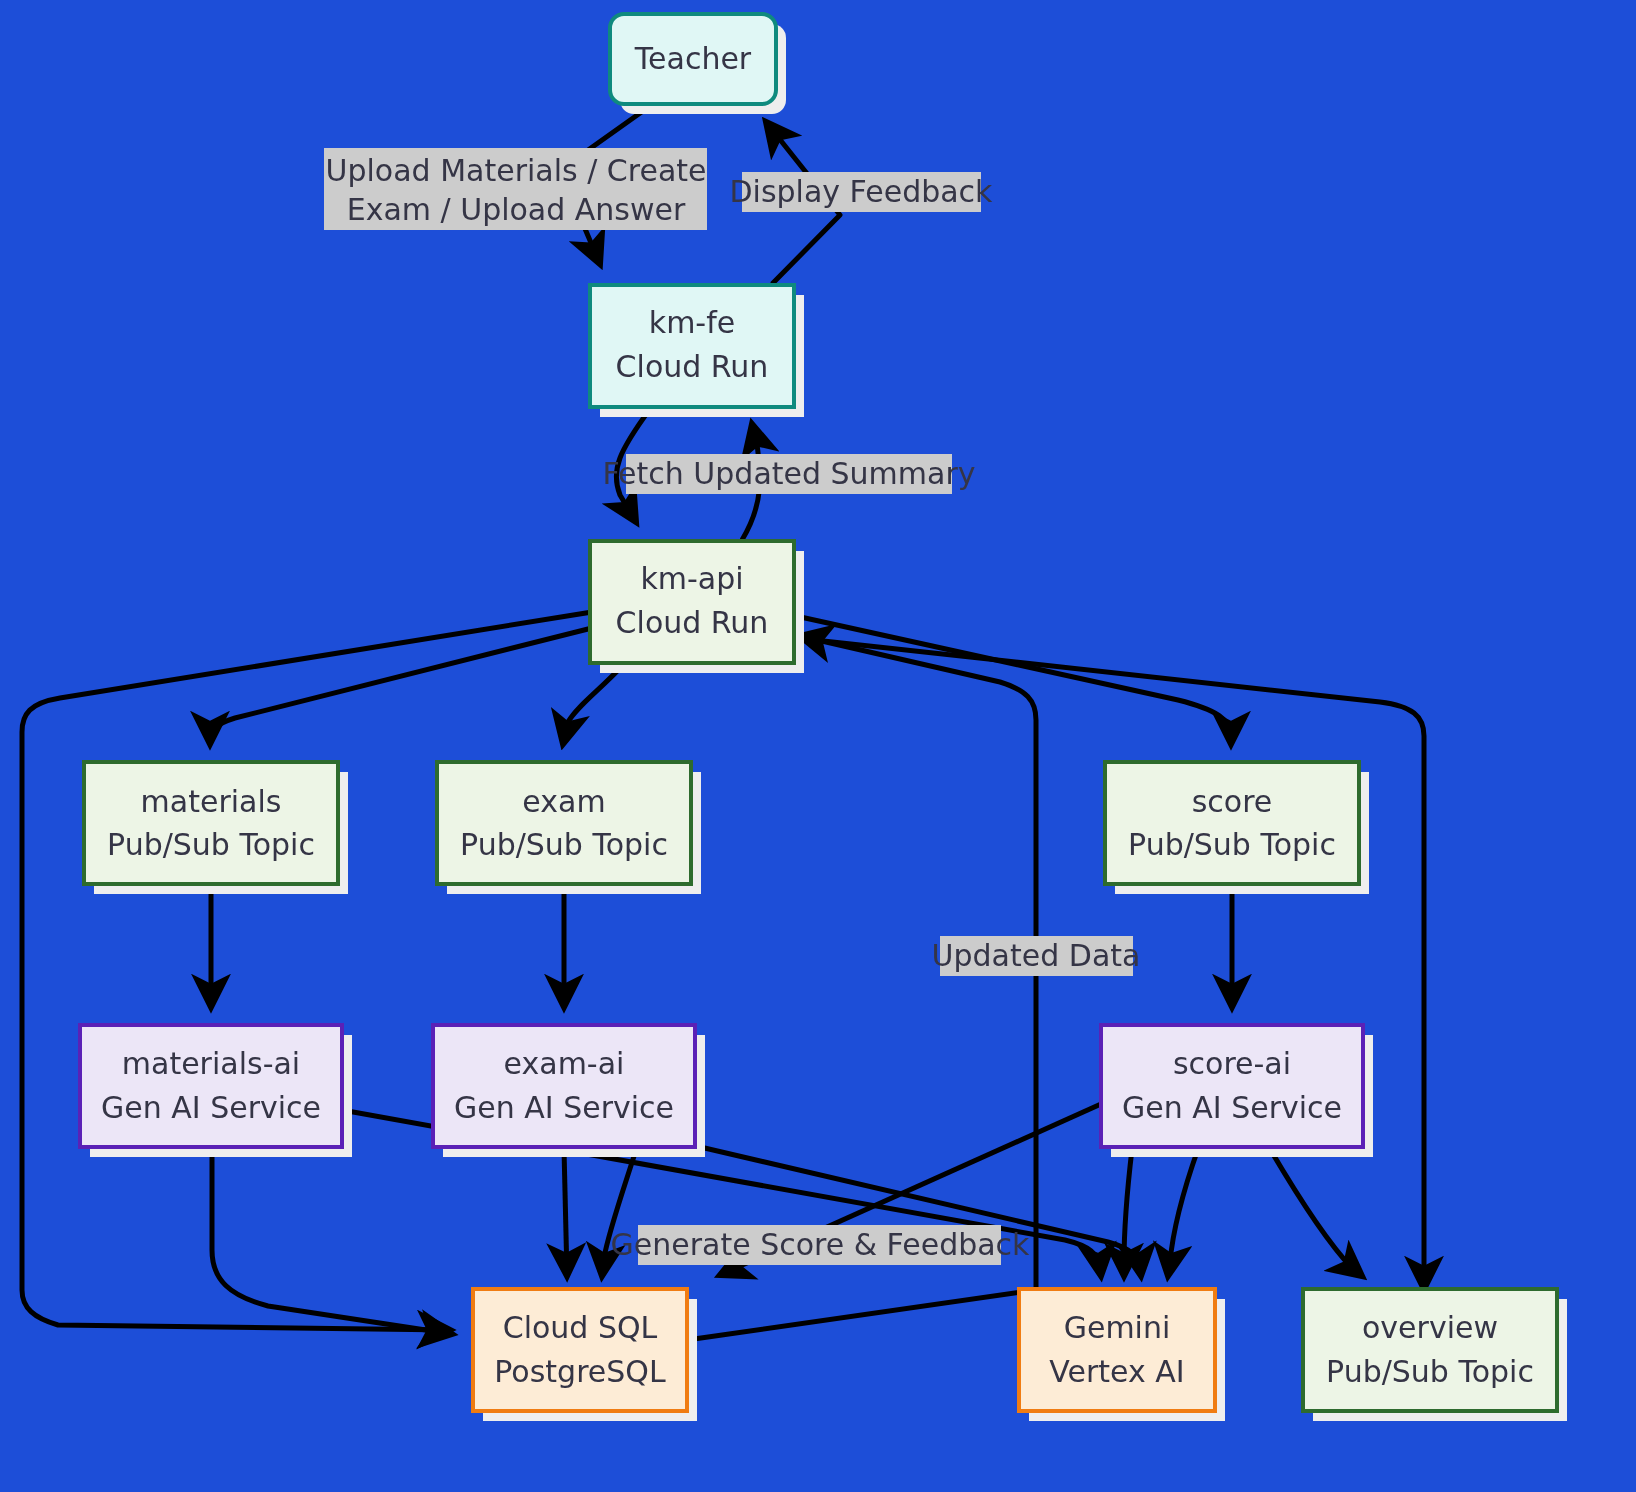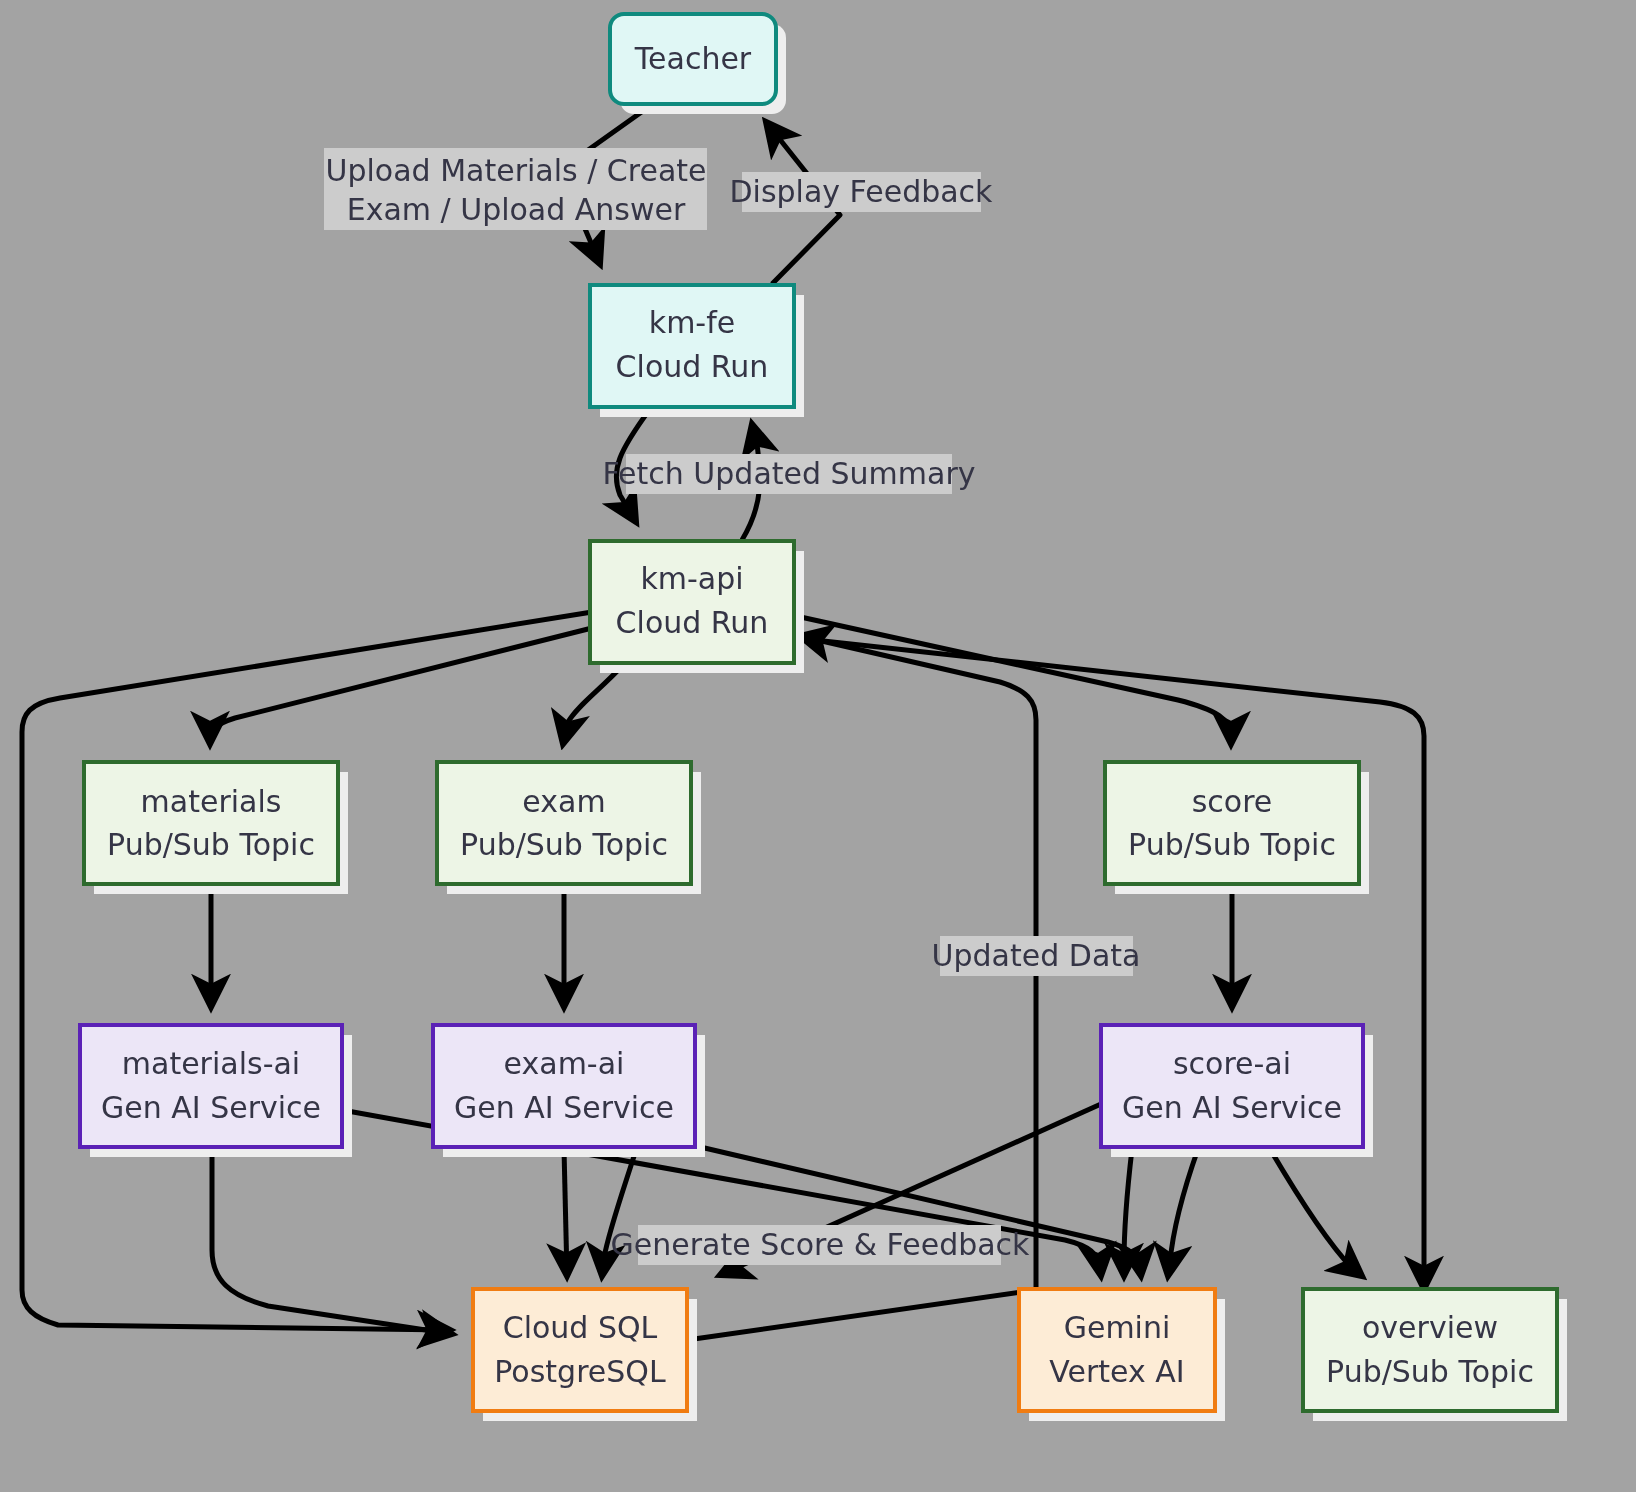--- a/index.html
+++ b/index.html
@@ -5,21 +5,21 @@
   html, body {
     margin: 0;
     padding: 0;
     background: #ffffff;
     font-family: "DejaVu Sans", sans-serif;
   }
   #diagram-root {
     position: relative;
     width: 1636px;
     height: 1492px;
-    background: #a3a3a3;
+    background: #1d4ed8;
     overflow: hidden;
   }
   svg.diagram-svg {
     position: absolute;
     left: 0;
     top: 0;
     width: 1636px;
     height: 1492px;
   }
   .node-rect {

